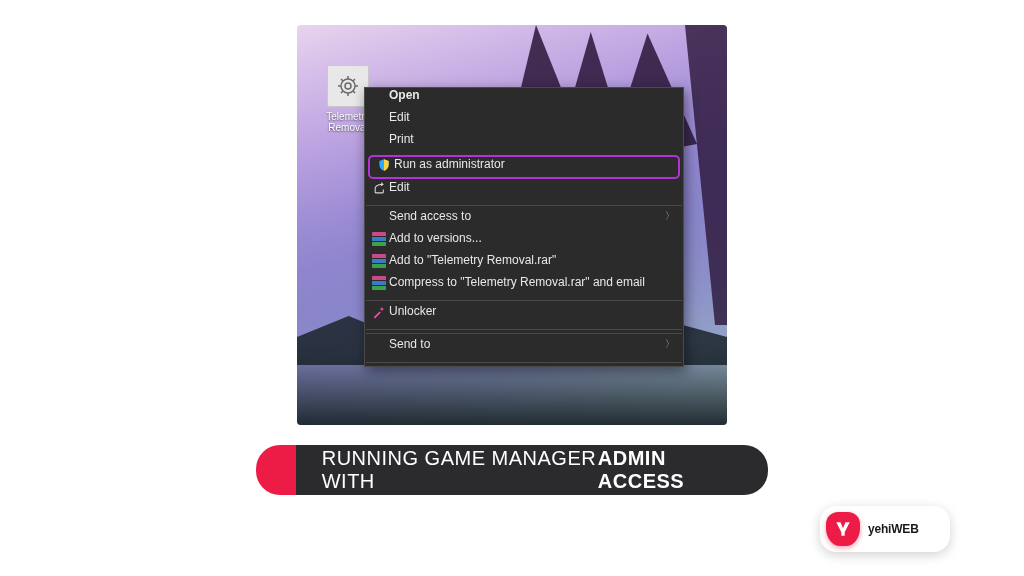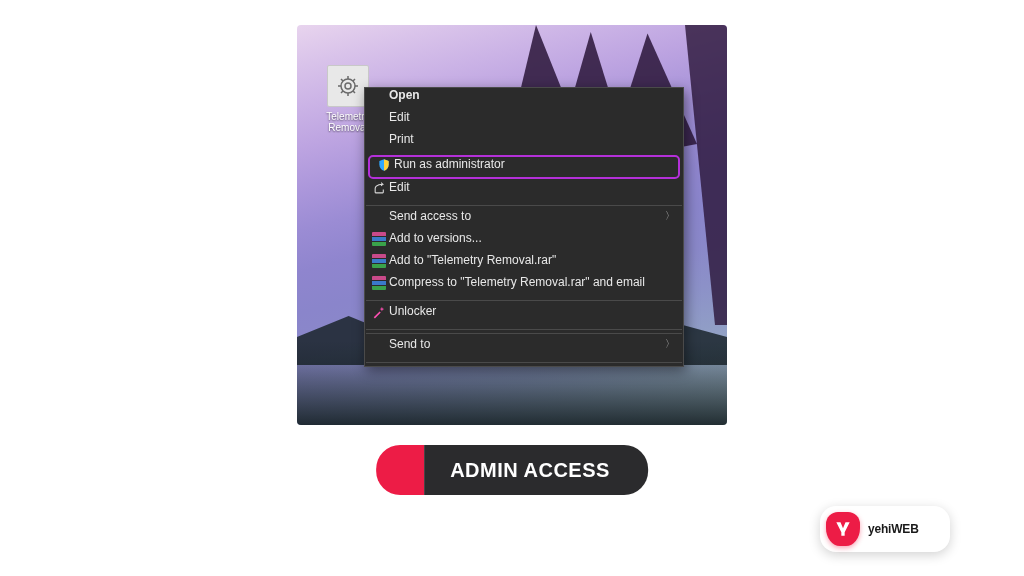--- a/index.html
+++ b/index.html
@@ -312,20 +312,21 @@
       <span class="arrow">〉</span>
     </div>
 
     <div class="menu-sep"></div>
   </div>
 </div>
 
 <div class="caption-wrap">
   <div class="caption-pill"></div>
   <div class="caption-bar">
+    <span class="caption-normal">RUNNING GAME MANAGER WITH</span>
     <span class="caption-bold">ADMIN ACCESS</span>
   </div>
 </div>
 
 <div class="logo">
   <div class="logo-badge">
     <svg width="20" height="20" viewBox="0 0 24 24">
         <path fill="#ffffff" d="M4 4h5l3 7 3-7h5l-6 12v4h-4v-4L4 4z"></path>
       </svg>
   </div>

